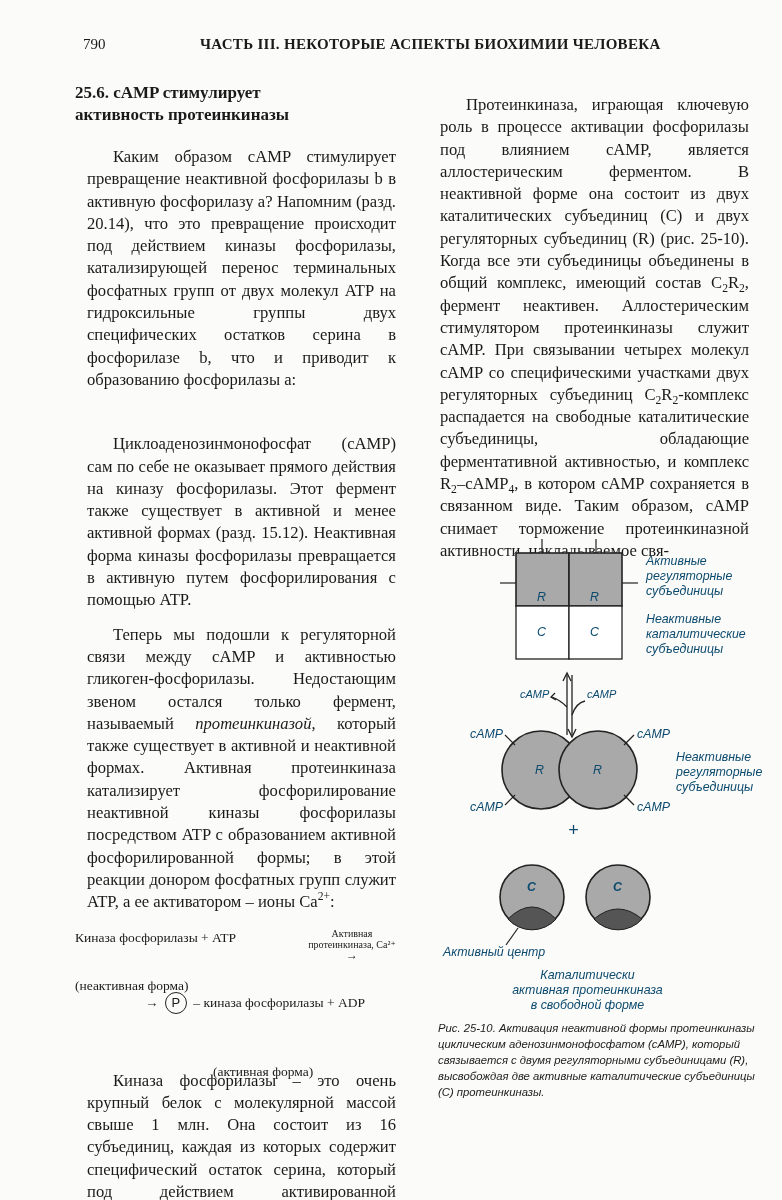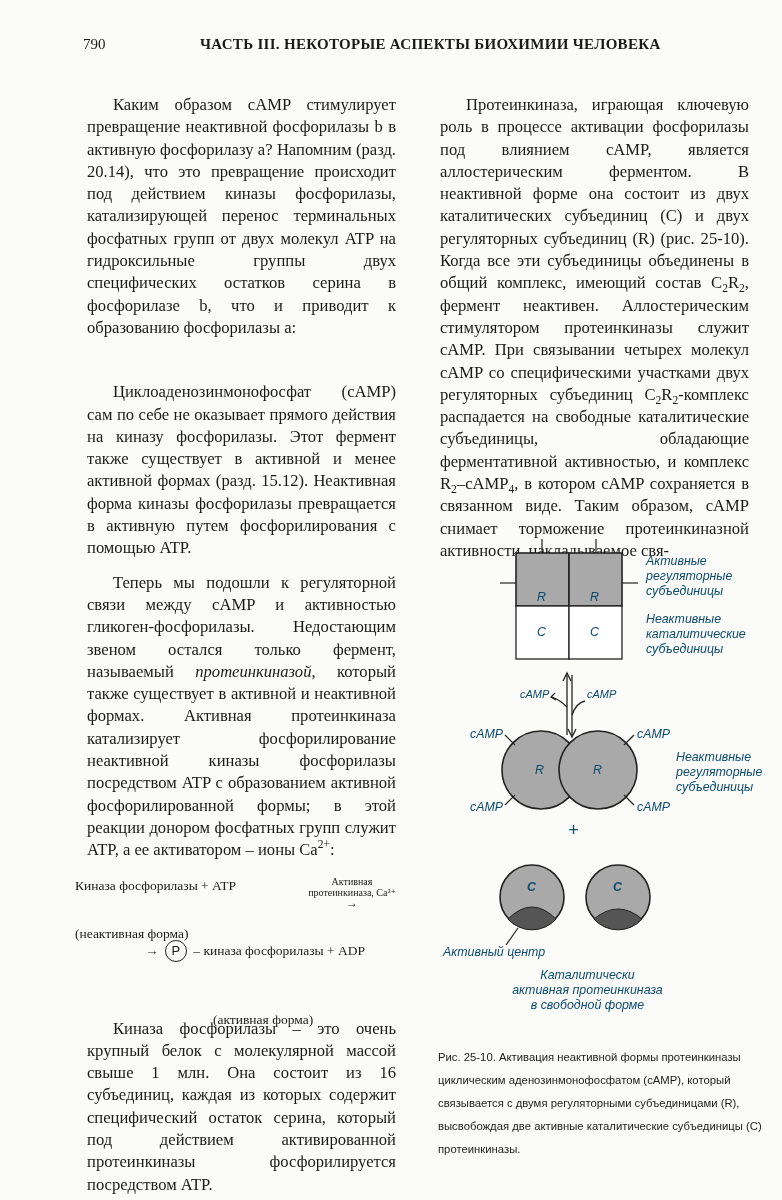--- a/index.html
+++ b/index.html
@@ -21,31 +21,35 @@
   .scheme .a1 { position:absolute; left:0; top:0; line-height:20px; }
   .scheme .a2 { position:absolute; left:0; top:20px; line-height:20px;margin-top:28px; }
   .scheme .cat { position:absolute; left:222px; top:0; font-size:10px; line-height:11px; text-align:center; width:110px; }
   .scheme .cat .arr { font-size:12px; }
   .scheme .prod { position:absolute; left:70px; top:64px; line-height:22px; white-space:nowrap; }
   .scheme .prod .pcirc { display:inline-block; width:20px; height:20px; border:1.5px solid #222; border-radius:50%; text-align:center; line-height:20px; font-size:13px; vertical-align:middle; margin:0 3px; font-family:"Liberation Sans",sans-serif; }
   .scheme .form2 { position:absolute; left:138px; top:96px;margin-top:37px; }
   sub, sup { font-size:70%; line-height:0; }
   .fig { position:absolute; left:420px; top:535px; width:350px; height:490px; }
   .fig .lbl { position:absolute; font-family:"Liberation Sans","DejaVu Sans",sans-serif; font-size:12.4px; line-height:15px; color:#0c4a6e;font-style:italic; }
-  .caption { position:absolute; left:438px; top:1046px; width:325px; font-family:"Liberation Sans","DejaVu Sans",sans-serif; font-size:11.3px; line-height:23px; color:#1c1c1c; }
+  .caption { position:absolute; left:438px; top:1020px; width:325px; font-family:"Liberation Sans","DejaVu Sans",sans-serif; font-size:11.3px; line-height:16px; color:#1c1c1c;font-style:italic; }
 </style>
 </head>
 <body>
 
 <div class="runhead">
   <span class="pg">790</span>
   <span class="title">ЧАСТЬ III. НЕКОТОРЫЕ АСПЕКТЫ БИОХИМИИ ЧЕЛОВЕКА</span>
 </div>
 
 <div class="col left">
+  <h2>
+    <span>25.6. cAMP стимулирует</span><br>
+    <span>активность протеинкиназы</span>
+  </h2>
   <p class="ind">Каким образом cAMP стимулирует превращение неактивной фосфорилазы b в активную фосфорилазу a? Напомним (разд. 20.14), что это превращение происходит под действием киназы фосфорилазы, катализирующей перенос терминальных фосфатных групп от двух молекул ATP на гидроксильные группы двух специфических остатков серина в фосфорилазе b, что и приводит к образованию фосфорилазы a:</p>
   <div class="eq">
   </div>
   <div class="gap"></div>
   <p class="ind">Циклоаденозинмонофосфат (cAMP) сам по себе не оказывает прямого действия на киназу фосфорилазы. Этот фермент также существует в активной и менее активной формах (разд. 15.12). Неактивная форма киназы фосфорилазы превращается в активную путем фосфорилирования с помощью ATP.</p>
   <p class="ind"><span>Теперь мы подошли к регуляторной связи между cAMP и активностью гликоген-фосфорилазы. Недостающим звеном остался только фермент, называемый </span><i>протеинкиназой</i><span>, который также существует в активной и неактивной формах. Активная протеинкиназа катализирует фосфорилирование неактивной киназы фосфорилазы посредством ATP с образованием активной фосфорилированной формы; в этой реакции донором фосфатных групп служит ATP, а ее активатором – ионы Ca</span><sup>2+</sup><span>:</span></p>
 
   <div class="scheme">
     <div class="a1">Киназа фосфорилазы + ATP</div>
     <div class="a2">(неактивная форма)</div>

